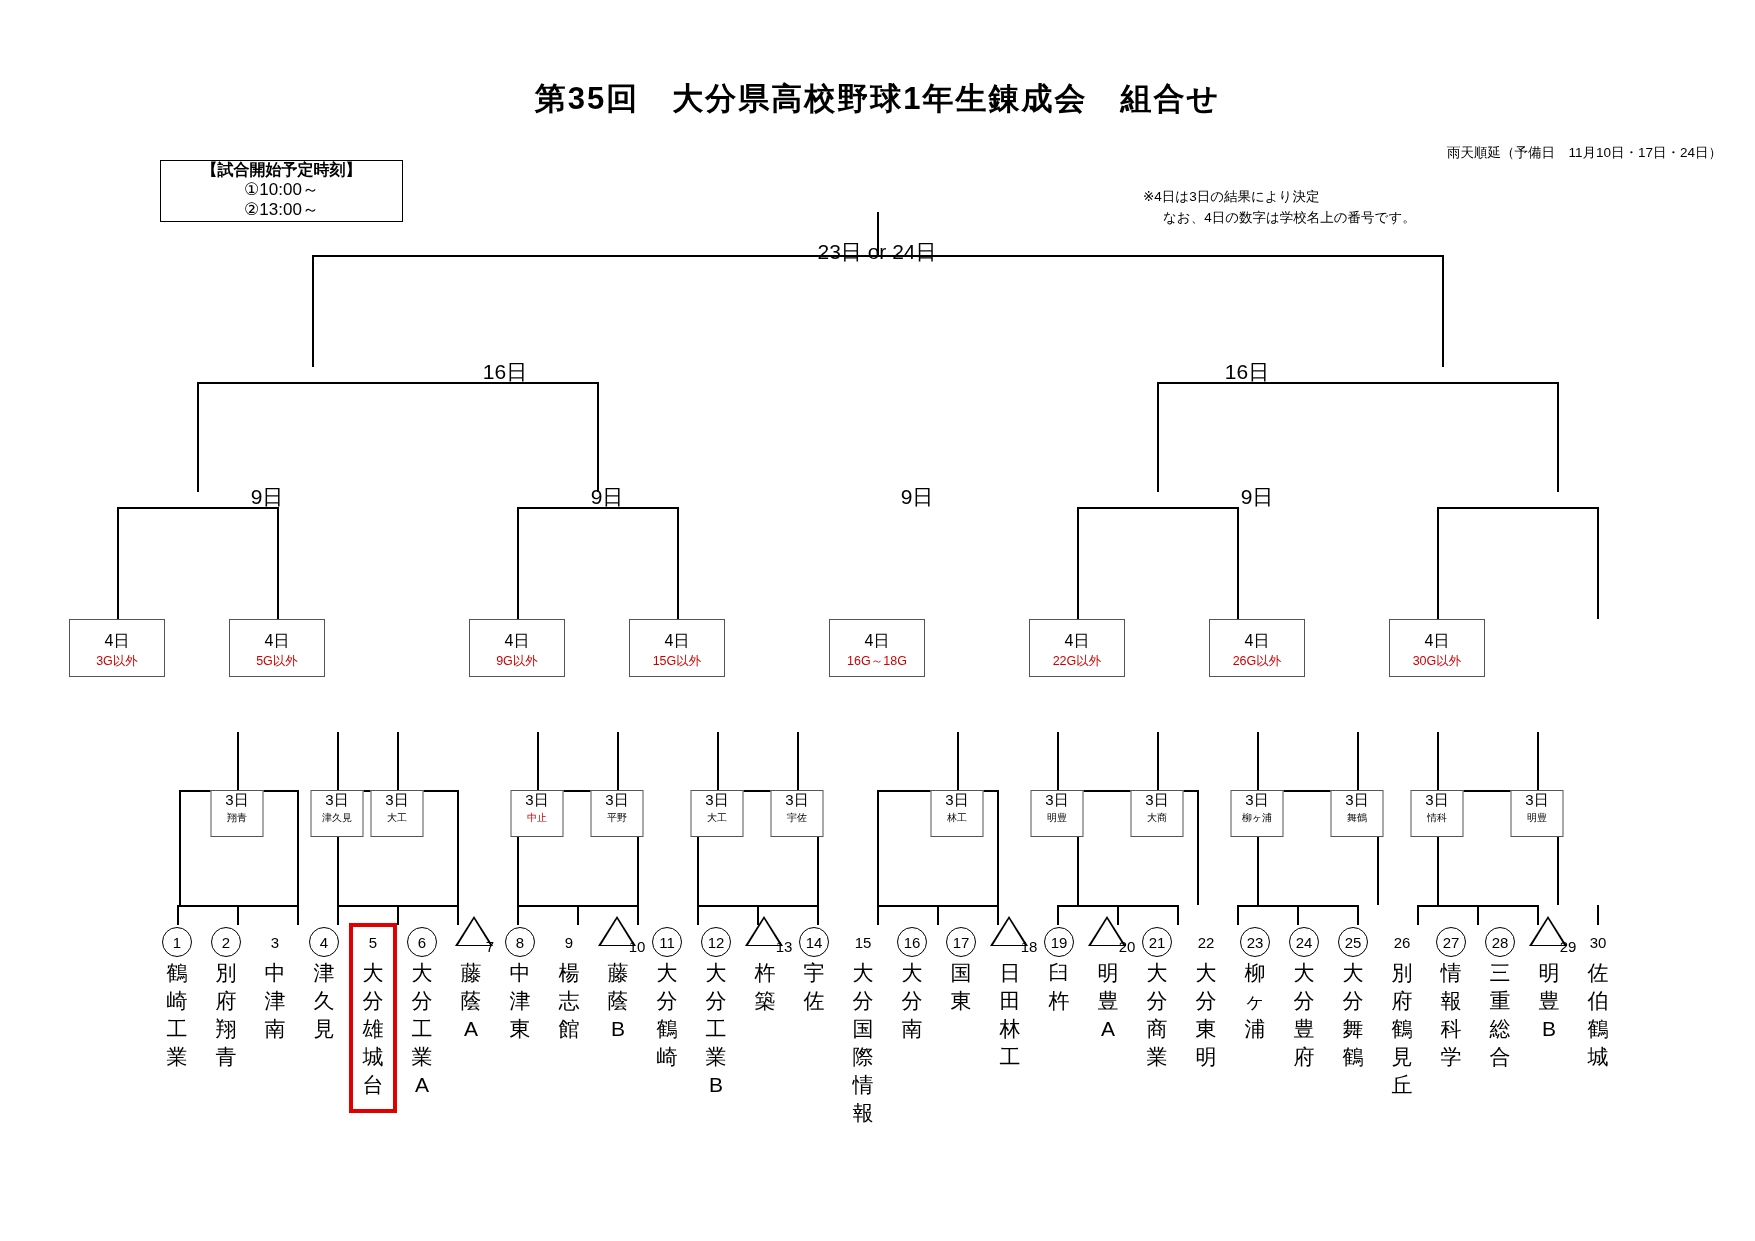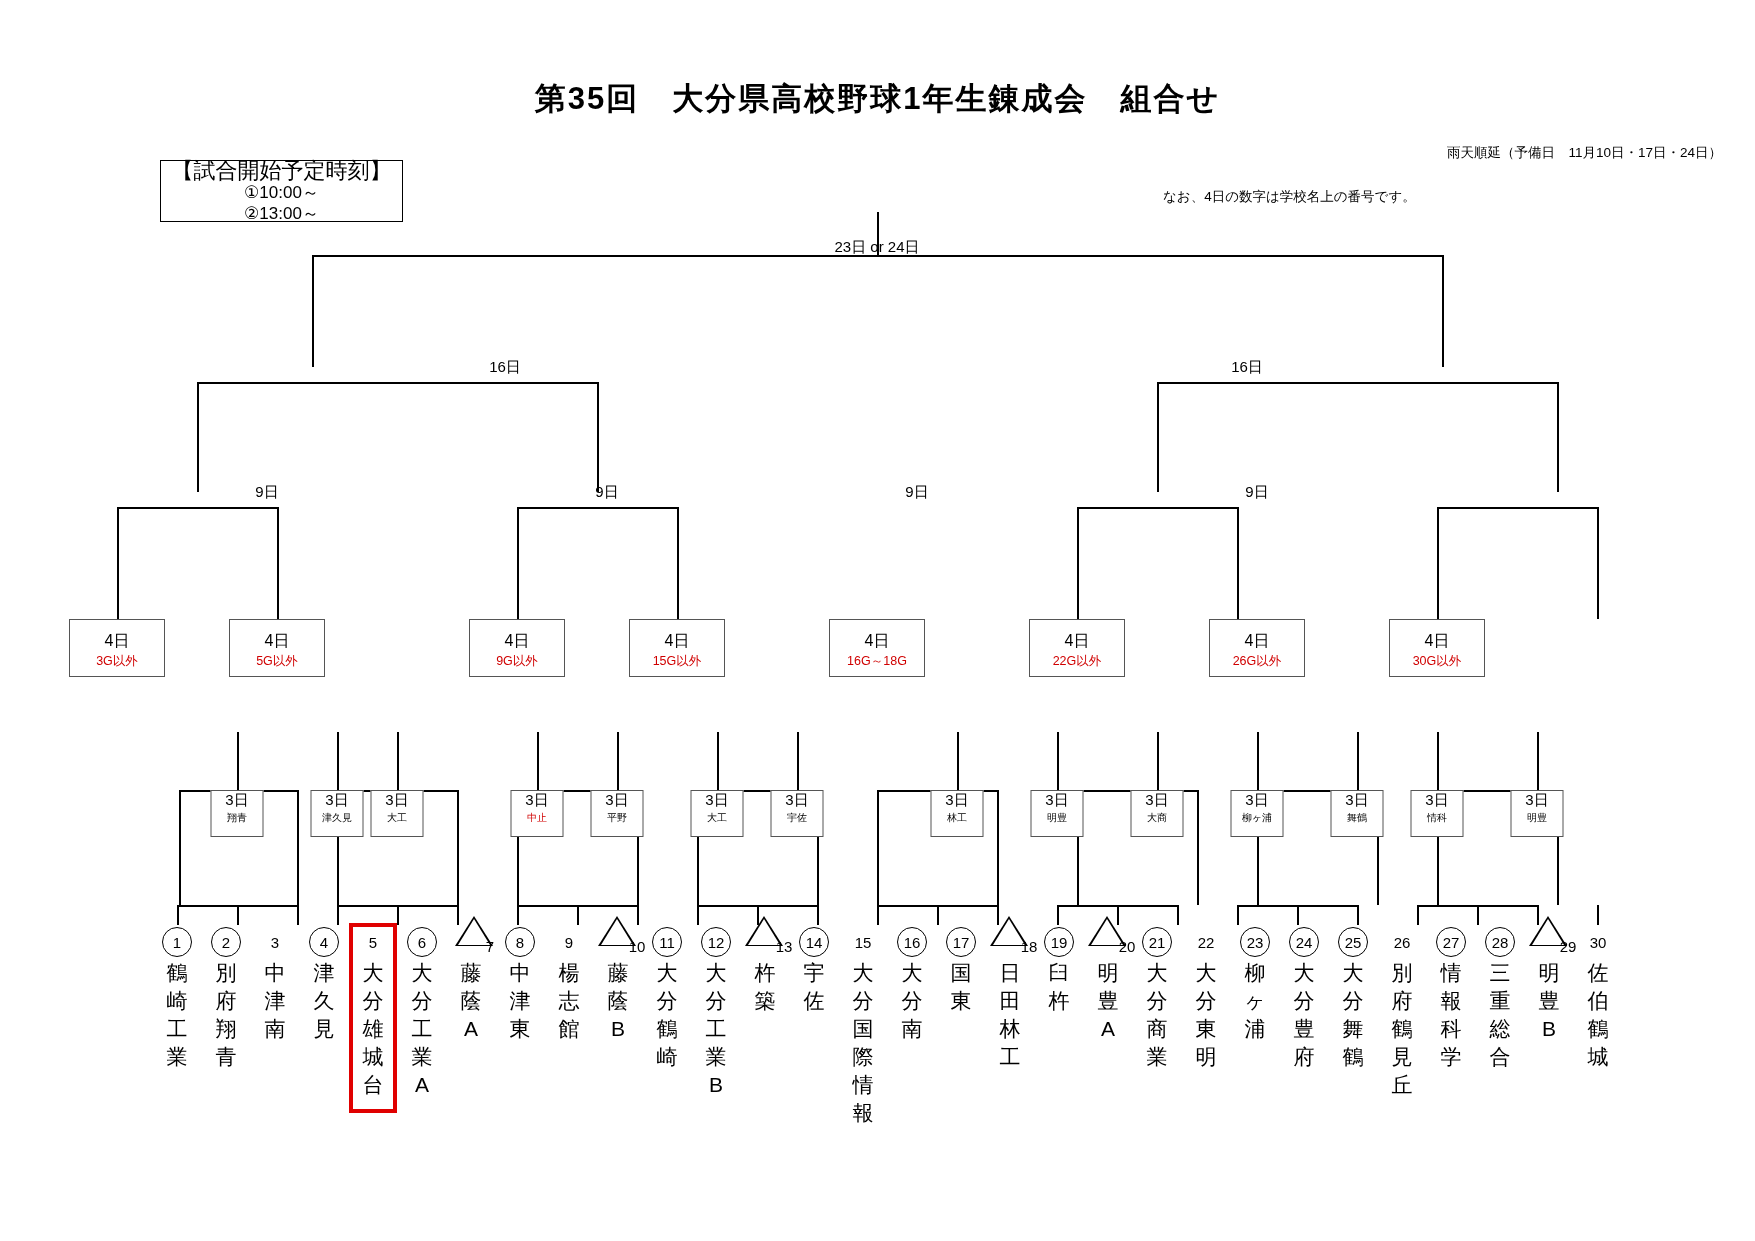--- a/index.html
+++ b/index.html
@@ -9,36 +9,36 @@
 
   
   #title{top:78px;left:0;width:1755px;text-align:center;
          font-size:31px;font-weight:bold;letter-spacing:2px;}
 
   
   #timebox{top:160px;left:160px;width:243px;height:62px;
            border:1.6px solid #000;box-sizing:border-box;
            display:flex;flex-direction:column;align-items:center;
            justify-content:center;}
-  #timebox .t-head{font-size:22px;font-weight:normal;letter-spacing:0px;line-height:1.15;}
+  #timebox .t-head{font-size:16px;font-weight:bold;letter-spacing:0px;line-height:1.15;}
   #timebox .t-row{font-size:17px;line-height:1.2;letter-spacing:0px;}
 
   
   #infoblock{top:146px;left:1060px;width:680px;font-size:13.5px;line-height:1.0;}
   #infoblock .l1{text-align:right;padding-right:18px;margin-bottom:12px;}
   #infoblock .l2{text-align:right;padding-right:18px;margin-bottom:30px;}
   #infoblock .l3,#infoblock .l4,#infoblock .l5{padding-left:83px;margin-bottom:8px;}
   #infoblock .l6{padding-left:103px;}
 
   
   .h{position:absolute;background:#000;height:1.5px;}
   .v{position:absolute;background:#000;width:1.5px;}
 
   
-  .rlabel{position:absolute;font-size:15px;text-align:center;
+  .rlabel{position:absolute;font-size:21px;text-align:center;
           transform:translateX(-50%);white-space:nowrap;}
 
   
   .box4{position:absolute;width:96px;height:58px;border:1.1px solid #555;
         box-sizing:border-box;transform:translateX(-50%);
         display:flex;flex-direction:column;align-items:center;
         justify-content:flex-start;padding-top:3px;background:#fff;}
   .box4 .d{font-size:16px;line-height:1.15;margin-top:9px;}
   .box4 .g{font-size:12.5px;color:#d00000;line-height:1.4;margin-top:3px;}
 
@@ -76,20 +76,21 @@
 <div class="abs" id="title">第35回　大分県高校野球1年生錬成会　組合せ</div>
 
 <div class="abs" id="timebox">
   <div class="t-head">【試合開始予定時刻】</div>
   <div class="t-row">①10:00～</div>
   <div class="t-row">②13:00～</div>
 </div>
 
 <div class="abs" id="infoblock">
   <div class="l2">雨天順延（予備日　11月10日・17日・24日）</div>
+  <div class="l5">※4日は3日の結果により決定</div>
   <div class="l6">なお、4日の数字は学校名上の番号です。</div>
 </div>
 
 <div id="lines">
 
   <div class="v" style="left:877px;top:212px;height:44px;"></div>
 
   <div class="h" style="left:312px;top:255px;width:1132px;"></div>
   <div class="v" style="left:312px;top:255px;height:112px;"></div>
   <div class="v" style="left:1442px;top:255px;height:112px;"></div>

